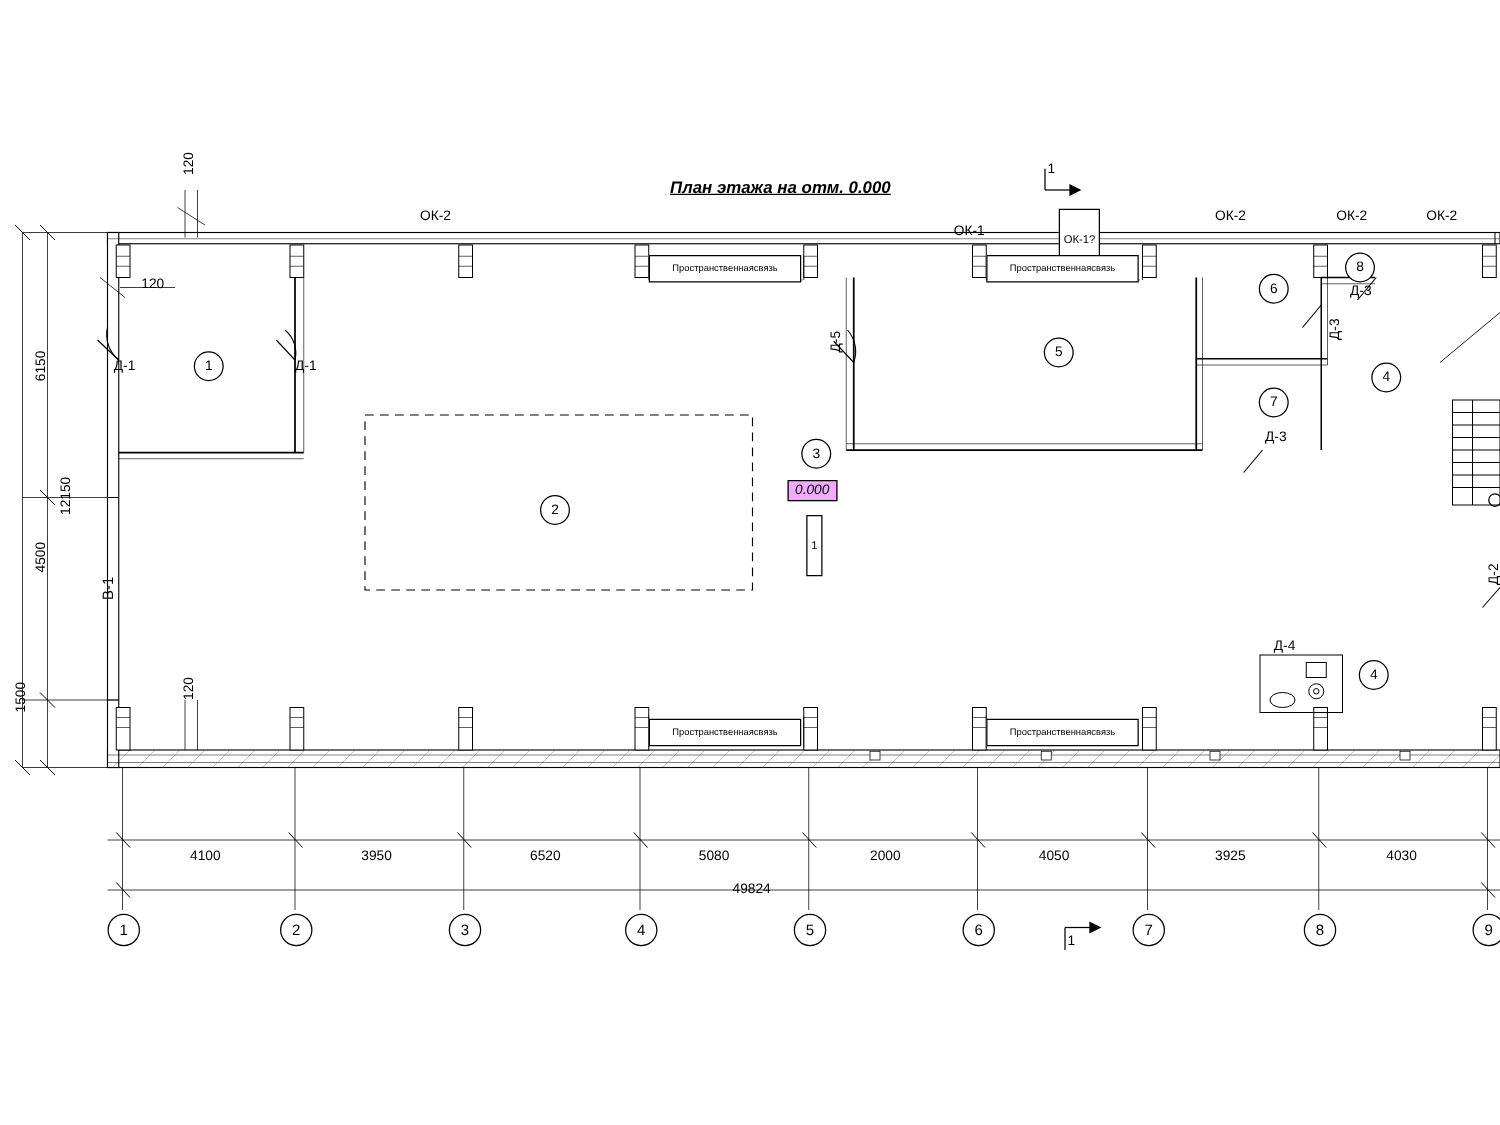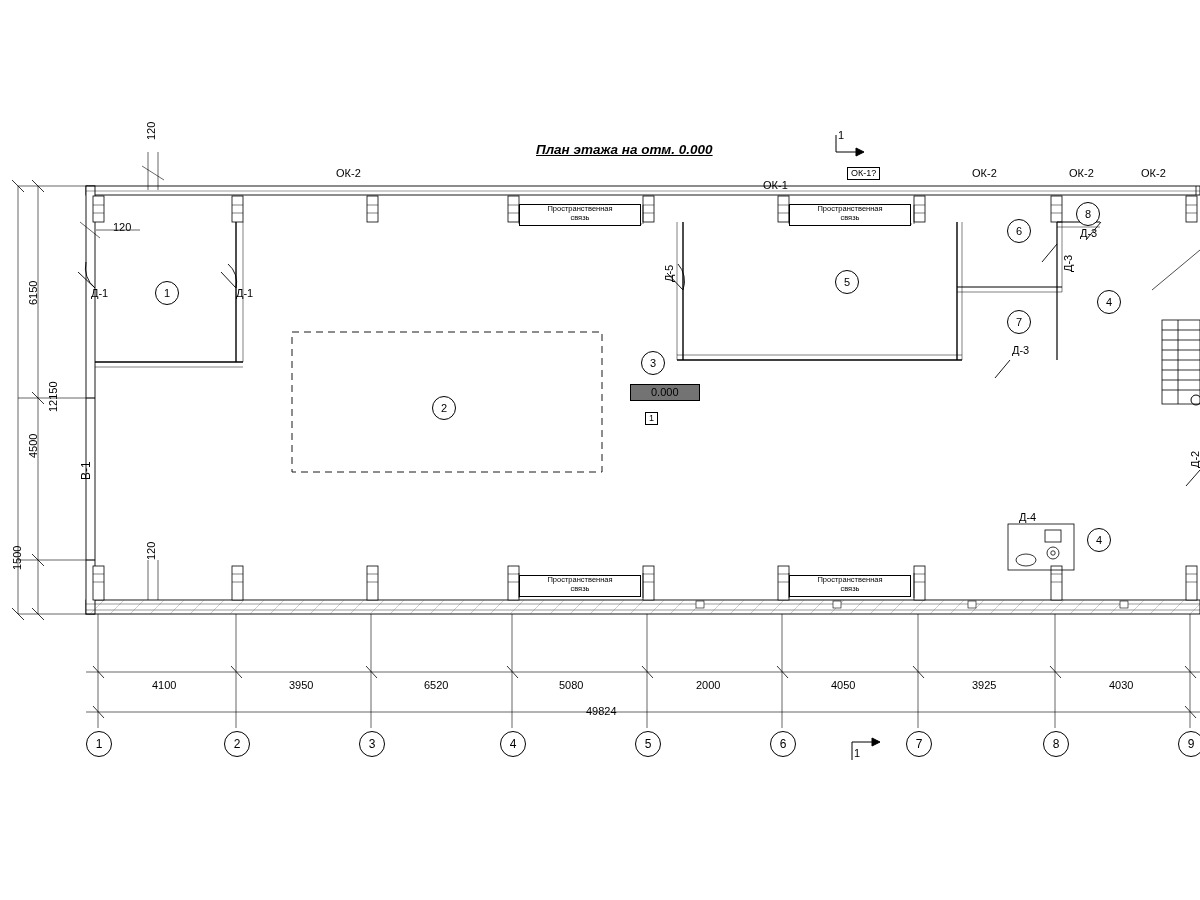--- a/index.html
+++ b/index.html
@@ -34,37 +34,38 @@
   }
   .lbl.title {
     font-size: 13.5px;
     font-style: italic;
     font-weight: bold;
     text-decoration: underline;
   }
   .rot90 { transform: rotate(-90deg); transform-origin: left top; }
   .boxed {
     border: 1px solid #000;
-    padding: 2px 20px;
-    background: #737373;
+    padding: 2px 5px;
+    background: #f0abfc;
+    font-style: italic;
   }
   .tagbox {
     border: 1px solid #000;
-    padding: 1px 3px;
+    padding: 19px 3px;
     background: #fff;
     font-size: 9px;
   }
   .spacebox {
     border: 1px solid #000;
     background: #fff;
     width: 120px;
     height: 20px;
     display: flex;
-    flex-direction: column;
     align-items: center;
+    justify-content: center;
     font-size: 7.5px;
     line-height: 1.15;
   }
   .circnum {
     position: absolute;
     border: 1px solid #000;
     border-radius: 50%;
     background: #fff;
     display: flex;
     align-items: center;

